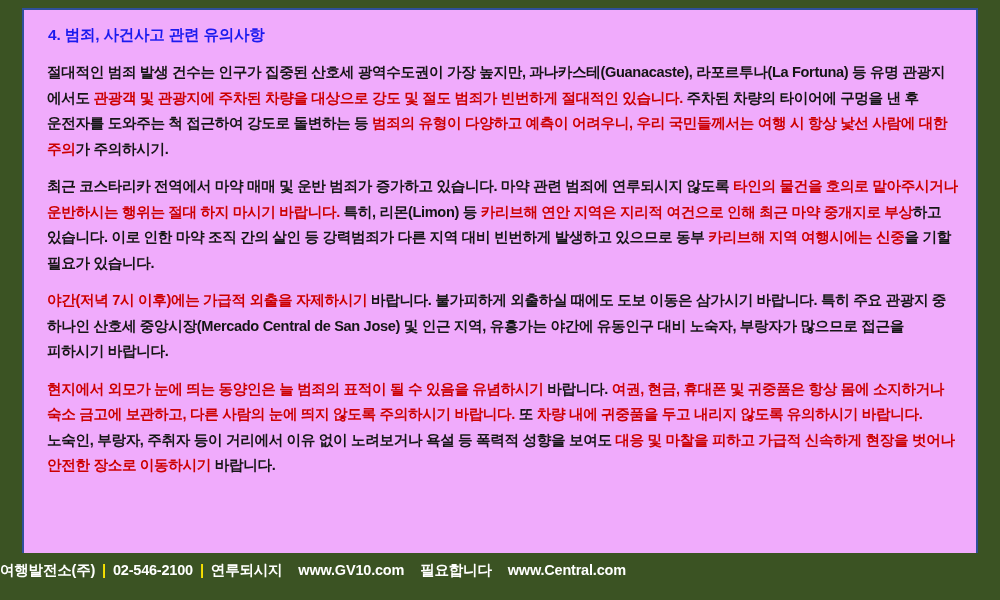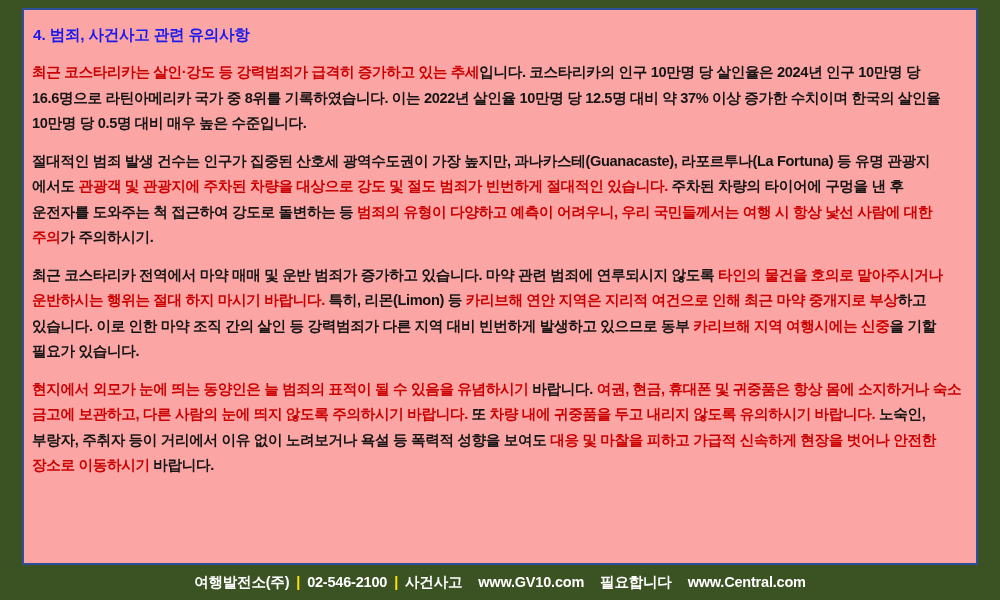--- a/index.html
+++ b/index.html
@@ -20,23 +20,23 @@
     width: 1000px;
     height: 600px;
     background: #3b5323;
   }
   .doc-card {
     position: absolute;
     left: 22px;
     top: 8px;
     width: 956px;
     height: 557px;
-    background: #fca5a5;
+    background: #f0abfc;
     border: 2px solid #2f4f9b;
-    padding: 10px 14px 0 7px;
+    padding: 10px 14px 0 22px;
     overflow: hidden;
   }
   .section-title {
     color: #1a1aef;
     font-weight: bold;
     font-size: 15.5px;
     line-height: 1.45;
     margin: 4px 0 14px 2px;
     letter-spacing: -0.2px;
     white-space: nowrap;
@@ -55,27 +55,27 @@
     color: #cc0000;
     font-weight: bold;
   }
   .k {
     color: #151515;
     font-weight: bold;
   }
   .footer {
     position: absolute;
     left: 0;
-    top: 565px;
+    top: 553px;
     width: 1000px;
     height: 35px;
     background: #3b5323;
     display: flex;
     align-items: center;
-    justify-content: center;
+    justify-content: flex-start;
   }
   .footer-inner {
     display: flex;
     align-items: baseline;
     color: #ffffff;
     font-size: 14.5px;
     font-weight: bold;
     letter-spacing: -0.2px;
     white-space: nowrap;
   }
@@ -89,46 +89,46 @@
 </style>
 </head>
 <body>
 
 <div id="page">
 
   <div class="doc-card">
 
     <div class="section-title">4. 범죄, 사건사고 관련 유의사항</div>
 
-    <p class="para">
-      <span class="r">최근 코스타리카는 살인·강도 등 강력범죄가 급격히 증가하고 있는 추세</span><span class="k">입니다. 코스타리카의 인구 10만명 당 살인율은 2024년 인구 10만명 당 16.6명으로 라틴아메리카 국가 중 8위를 기록하였습니다. 이는 2022년 살인율 10만명 당 12.5명 대비 약 37% 이상 증가한 수치이며 한국의 살인율 10만명 당 0.5명 대비 매우 높은 수준입니다.</span>
-    </p>
 
     <p class="para">
       <span class="k">절대적인 범죄 발생 건수는 인구가 집중된 산호세 광역수도권이 가장 높지만, 과나카스테(Guanacaste), 라포르투나(La Fortuna) 등 유명 관광지 에서도 </span><span class="r">관광객 및 관광지에 주차된 차량을 대상으로 강도 및 절도 범죄가 빈번하게 절대적인 있습니다.</span><span class="k"> 주차된 차량의 타이어에 구멍을 낸 후 운전자를 도와주는 척 접근하여 강도로 돌변하는 등 </span><span class="r">범죄의 유형이 다양하고 예측이 어려우니, 우리 국민들께서는 여행 시 항상 낯선 사람에 대한 주의</span><span class="k">가 주의하시기.</span>
     </p>
 
     <p class="para">
       <span class="k">최근 코스타리카 전역에서 마약 매매 및 운반 범죄가 증가하고 있습니다. 마약 관련 범죄에 연루되시지 않도록 </span><span class="r">타인의 물건을 호의로 맡아주시거나 운반하시는 행위는 절대 하지 마시기 바랍니다.</span><span class="k"> 특히, 리몬(Limon) 등 </span><span class="r">카리브해 연안 지역은 지리적 여건으로 인해 최근 마약 중개지로 부상</span><span class="k">하고 있습니다. 이로 인한 마약 조직 간의 살인 등 강력범죄가 다른 지역 대비 빈번하게 발생하고 있으므로 동부 </span><span class="r">카리브해 지역 여행시에는 신중</span><span class="k">을 기할 필요가 있습니다.</span>
     </p>
 
+    <p class="para">
+      <span class="r">야간(저녁 7시 이후)에는 가급적 외출을 자제하시기</span><span class="k"> 바랍니다. 불가피하게 외출하실 때에도 도보 이동은 삼가시기 바랍니다. 특히 주요 관광지 중 하나인 산호세 중앙시장(Mercado Central de San Jose) 및 인근 지역, 유흥가는 야간에 유동인구 대비 노숙자, 부랑자가 많으므로 접근을 피하시기 바랍니다.</span>
+    </p>
 
     <p class="para">
       <span class="r">현지에서 외모가 눈에 띄는 동양인은 늘 범죄의 표적이 될 수 있음을 유념하시기</span><span class="k"> 바랍니다. </span><span class="r">여권, 현금, 휴대폰 및 귀중품은 항상 몸에 소지하거나 숙소 금고에 보관하고, 다른 사람의 눈에 띄지 않도록 주의하시기 바랍니다.</span><span class="k"> 또 </span><span class="r">차량 내에 귀중품을 두고 내리지 않도록 유의하시기 바랍니다.</span><span class="k"> 노숙인, 부랑자, 주취자 등이 거리에서 이유 없이 노려보거나 욕설 등 폭력적 성향을 보여도 </span><span class="r">대응 및 마찰을 피하고 가급적 신속하게 현장을 벗어나 안전한 장소로 이동하시기</span><span class="k"> 바랍니다.</span>
     </p>
 
   </div>
 
   <div class="footer">
     <div class="footer-inner">
       <span>여행발전소(주)</span>
       <span class="f-sep">|</span>
       <span>02-546-2100</span>
       <span class="f-sep">|</span>
-      <span>사건사고</span>
+      <span>연루되시지</span>
       <span class="f-gap"></span>
       <span>www.GV10.com</span>
       <span class="f-gap"></span>
       <span>필요합니다</span>
       <span class="f-gap"></span>
       <span>www.Central.com</span>
     </div>
   </div>
 
 </div>

